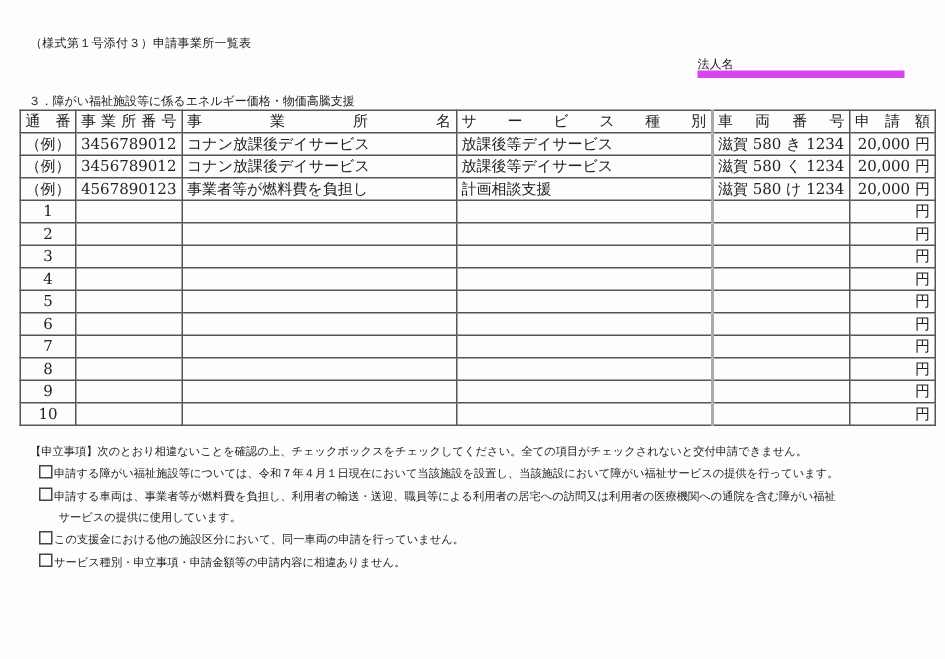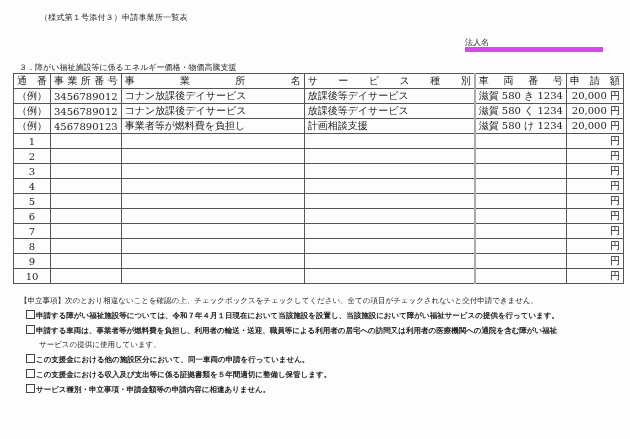--- a/index.html
+++ b/index.html
@@ -1,38 +1,38 @@
 <!DOCTYPE html>
 <html><head>
 <meta charset="utf-8">
 <style>
   html, body { margin: 0; padding: 0; }
   body {
     width: 630px; height: 439px; background: #fdfdfd; position: relative; overflow: hidden;
     font-family: "DejaVu Serif", "Liberation Serif", serif; color: #222;
   }
-  .form-title { position: absolute; left: 20px; top: 12px; font-size: 8px; letter-spacing: 0.2px; margin-left: 20px; }
+  .form-title { position: absolute; left: 20px; top: 23px; font-size: 8px; letter-spacing: 0.2px; }
   .corp-line { position: absolute; left: 465px; top: 37px; width: 138px; border-bottom: 5px solid #d946ef; font-size: 8px; height: 10px; }
   .section-title { position: absolute; left: 19px; top: 62px; font-size: 8px; }
   table.list {
     position: absolute; left: 13px; top: 73px; border-collapse: collapse; font-size: 10px;
   }
   table.list td, table.list th {
     border: 1px solid #555; height: 14px; padding: 0 3px; white-space: nowrap; font-weight: normal;
   }
   th { text-align: justify; text-align-last: justify; }
   .c-no { width: 26px; text-align: center; }
   .c-id { width: 52px; text-align: center; margin-left: 12px; }
   .c-name { width: 176px; text-align: left; }
   .c-svc { width: 163px; text-align: left; border-right: 2px solid #aaa !important; }
   .c-car { width: 76px; text-align: right; }
   .c-amt { width: 48px; text-align: right; }
   th.c-no, th.c-id, th.c-name, th.c-svc, th.c-car, th.c-amt { text-align: justify; text-align-last: justify; }
   .notes { position: absolute; left: 20px; top: 294px; font-size: 7.5px; line-height: 14.8px; }
-  .notes .item { padding-left: 6px; font-weight: bold; }
+  .notes .item { padding-left: 6px; }
   .notes .cont { padding-left: 19px; }
   .box { display: inline-block; width: 7px; height: 7px; border: 1px solid #444; margin-right: 1px; vertical-align: -1px; }
 </style>
 </head>
 <body>
 
 <div class="form-title">（様式第１号添付３）申請事業所一覧表</div>
 <div class="corp-line"><span>法人名</span></div>
 <div class="section-title">３．障がい福祉施設等に係るエネルギー価格・物価高騰支援</div>
 
@@ -152,15 +152,14 @@
   </tr>
 </tbody>
   </table>
 
 <div class="notes">
   <div>【申立事項】次のとおり相違ないことを確認の上、チェックボックスをチェックしてください。全ての項目がチェックされないと交付申請できません。</div>
   <div class="item"><span class="box"></span><span>申請する障がい福祉施設等については、令和７年４月１日現在において当該施設を設置し、当該施設において障がい福祉サービスの提供を行っています。</span></div>
   <div class="item"><span class="box"></span><span>申請する車両は、事業者等が燃料費を負担し、利用者の輸送・送迎、職員等による利用者の居宅への訪問又は利用者の医療機関への通院を含む障がい福祉</span></div>
   <div class="cont">サービスの提供に使用しています。</div>
   <div class="item"><span class="box"></span><span>この支援金における他の施設区分において、同一車両の申請を行っていません。</span></div>
-  <div class="item"><span class="box"></span><span>この支援金における収入及び支出等に係る証拠書類を５年間適切に整備し保管します。</span></div>
   <div class="item"><span class="box"></span><span>サービス種別・申立事項・申請金額等の申請内容に相違ありません。</span></div>
 </div>
 
 </body></html>

